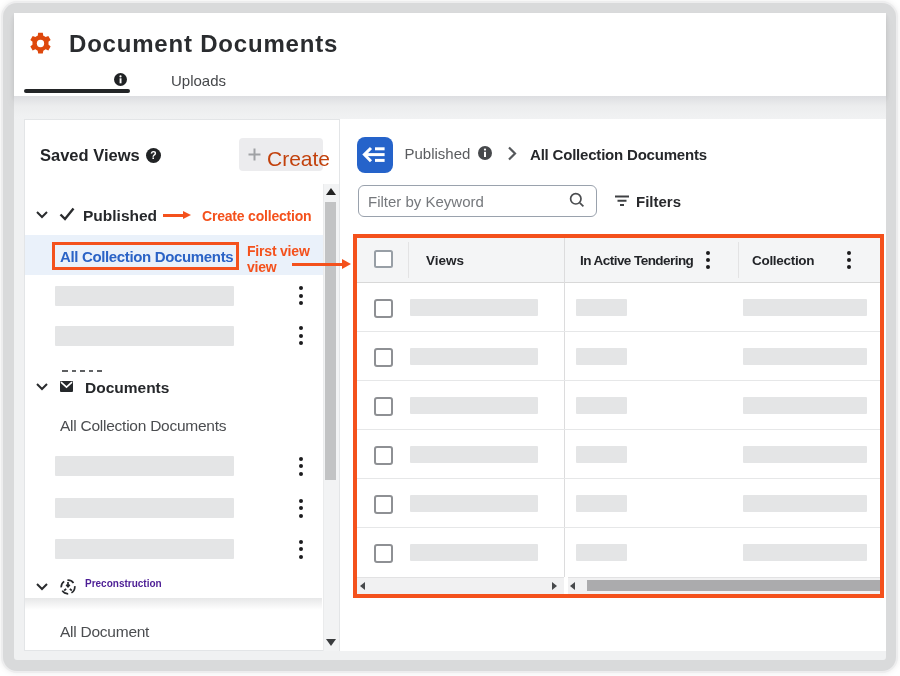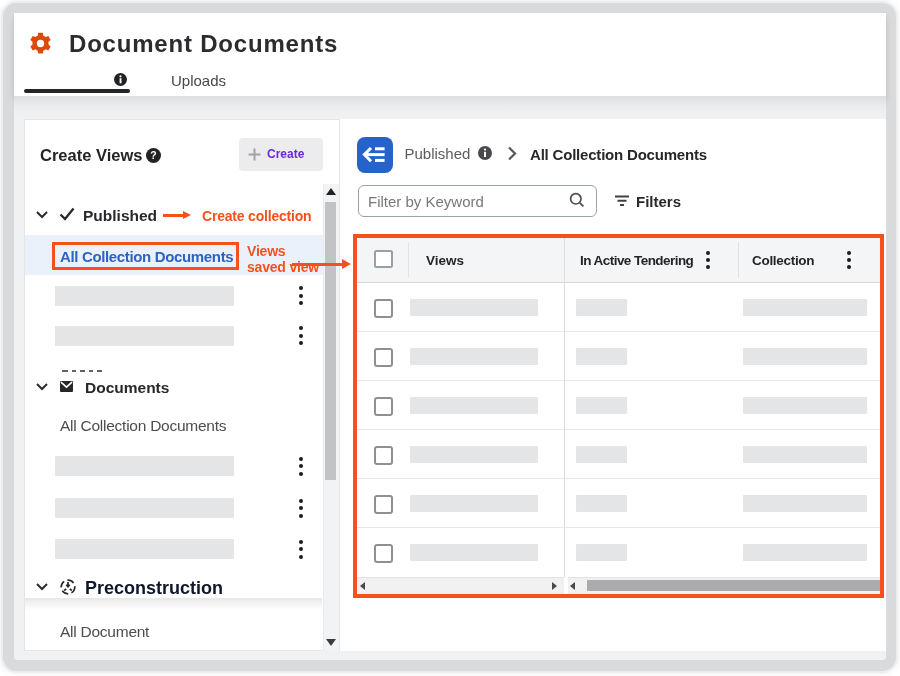--- a/index.html
+++ b/index.html
@@ -37,30 +37,30 @@
   <circle cx="6.5" cy="6.5" r="6.5" fill="#202224"></circle>
   <rect x="5.6" y="5.3" width="1.9" height="5" fill="#fff"></rect>
   <circle cx="6.5" cy="3.4" r="1.1" fill="#fff"></circle>
 </svg>
 <div class="abs" style="left:23.5px;top:89px;width:106px;height:3.5px;background:#232527;border-radius:2px;"></div>
 <div class="t" style="left:171px;top:72.5px;font-size:15px;color:#46484b;">Uploads</div>
 
 <div class="abs" style="left:14px;top:96px;width:872px;height:22.5px;background:linear-gradient(to bottom,#dddee1 0%,#ecedee 45%,#f1f2f3 100%);"></div>
 
 <div class="leftpanel"></div>
-<div class="t" style="left:40px;top:147px;font-size:16.5px;font-weight:bold;color:#232528;">Create Views</div>
+<div class="t" style="left:40px;top:147px;font-size:16.5px;font-weight:bold;color:#232528;">Saved Views</div>
 <svg class="abs" style="left:146px;top:148px" width="15" height="15" viewBox="0 0 15 15">
   <circle cx="7.5" cy="7.5" r="7.5" fill="#212325"></circle>
   <text x="7.5" y="11.2" font-size="10.5" font-weight="bold" fill="#fff" text-anchor="middle" font-family="Liberation Sans">?</text>
 </svg>
 <div class="abs" style="left:239px;top:138px;width:84px;height:33px;background:#ececee;border-radius:4px;"></div>
 <svg class="abs" style="left:247px;top:147px" width="15" height="15" viewBox="0 0 15 15">
   <path d="M7.5 1.5v12M1.5 7.5h12" stroke="#a0a2a5" stroke-width="2" fill="none"></path>
 </svg>
-<div class="t" style="left:267px;top:148px;font-size:12px;font-weight:bold;color:#6d28d9;">Create</div>
+<div class="t" style="left:267px;top:148px;font-size:21px;font-weight:normal;color:#c2410c;">Create</div>
 
 <svg class="abs" style="left:36px;top:211px" width="12" height="8" viewBox="0 0 12 8">
   <path d="M1 1l5 5 5-5" stroke="#2a2c2e" stroke-width="2" fill="none"></path>
 </svg>
 <svg class="abs" style="left:59px;top:207px" width="16" height="14" viewBox="0 0 16 14">
   <path d="M1.5 7.5l4.5 4.5L14.5 1.5" stroke="#2a2c2e" stroke-width="2.4" fill="none"></path>
 </svg>
 <div class="t" style="left:83px;top:208px;font-size:15.5px;font-weight:bold;color:#26282b;">Published</div>
 
 <div class="abs" style="left:24.5px;top:235px;width:298px;height:40px;background:#eaf1fa;"></div>
@@ -116,21 +116,21 @@
   </div>
 
 <svg class="abs" style="left:36px;top:583px" width="12" height="8" viewBox="0 0 12 8">
   <path d="M1 1l5 5 5-5" stroke="#2a2c2e" stroke-width="2" fill="none"></path>
 </svg>
 <svg class="abs" style="left:59.5px;top:578.5px" width="16" height="16" viewBox="0 0 16 16">
   <circle cx="8" cy="8" r="6.8" stroke="#26282b" stroke-width="1.7" fill="none" stroke-dasharray="7 3.4"></circle>
   <path d="M8 3v4.2M6.2 5.8L8 7.8l1.8-2" stroke="#26282b" stroke-width="1.7" fill="none"></path>
   <path d="M4.2 11.5l2-1.6M11.8 11.5l-2-1.6" stroke="#26282b" stroke-width="1.7" fill="none"></path>
 </svg>
-<div class="t" style="left:85px;top:579px;font-size:18px;font-weight:bold;color:#0f172a;">Preconstruction</div>
+<div class="t" style="left:85px;top:579px;font-size:10px;font-weight:bold;color:#4c1d95;">Preconstruction</div>
 
 <div class="abs" style="left:24.5px;top:598px;width:297px;height:12px;background:linear-gradient(to bottom,rgba(120,124,128,0.18),rgba(255,255,255,0));"></div>
 <div class="abs" style="left:24.5px;top:610px;width:297px;height:40px;background:#fff;"></div>
 <div class="t" style="left:60px;top:624px;font-size:15.5px;color:#4b4d50;letter-spacing:-0.25px;">All Document</div>
 
 <div class="abs" style="left:322.5px;top:183.5px;width:16px;height:467px;background:#f2f3f4;border-left:1px solid #eaebec;box-sizing:border-box;"></div>
 <div class="abs" style="left:325px;top:202px;width:11px;height:278px;background:#c2c3c4;"></div>
 <div class="abs" style="left:326px;top:188px;width:0;height:0;border-left:5px solid transparent;border-right:5px solid transparent;border-bottom:7px solid #222;"></div>
 <div class="abs" style="left:326px;top:639px;width:0;height:0;border-left:5px solid transparent;border-right:5px solid transparent;border-top:7px solid #3a3c3e;"></div>
 
@@ -227,15 +227,15 @@
 <div class="abs" style="left:357px;top:577px;width:522.5px;height:16.5px;background:#f1f1f2;border-top:1px solid #e2e2e3;box-sizing:border-box;"></div>
 <div class="abs" style="left:564px;top:577px;width:3.5px;height:16.5px;background:#fff;"></div>
 <div class="abs" style="left:359.5px;top:581.5px;width:0;height:0;border-top:4px solid transparent;border-bottom:4px solid transparent;border-right:5.5px solid #47494c;"></div>
 <div class="abs" style="left:552px;top:581.5px;width:0;height:0;border-top:4px solid transparent;border-bottom:4px solid transparent;border-left:5.5px solid #47494c;"></div>
 <div class="abs" style="left:569.5px;top:581.5px;width:0;height:0;border-top:4px solid transparent;border-bottom:4px solid transparent;border-right:5.5px solid #47494c;"></div>
 <div class="abs" style="left:587px;top:579.5px;width:292.5px;height:11.5px;background:#ababad;"></div>
 
 <div class="t orange" style="left:202px;top:209px;font-size:14px;letter-spacing:-0.2px;">Create collection</div>
 <div class="arrow-shaft" style="left:162.5px;top:214.2px;width:22px;"></div>
 <div class="arrow-head" style="left:183px;top:210.5px;border-width:4.8px 0 4.8px 8px;border-color:transparent transparent transparent #f4511c;"></div>
-<div class="t orange" style="left:247px;top:242.5px;font-size:14px;letter-spacing:-0.2px;line-height:16.2px;white-space:normal;width:80px;">Views saved view</div>
+<div class="t orange" style="left:247px;top:242.5px;font-size:14px;letter-spacing:-0.2px;line-height:16.2px;white-space:normal;width:80px;">First view view</div>
 <div class="arrow-shaft" style="left:291.5px;top:263.2px;width:51px;"></div>
 <div class="arrow-head" style="left:342px;top:258.7px;border-width:5.8px 0 5.8px 9.5px;border-color:transparent transparent transparent #f4511c;"></div>
 
 </body></html>

